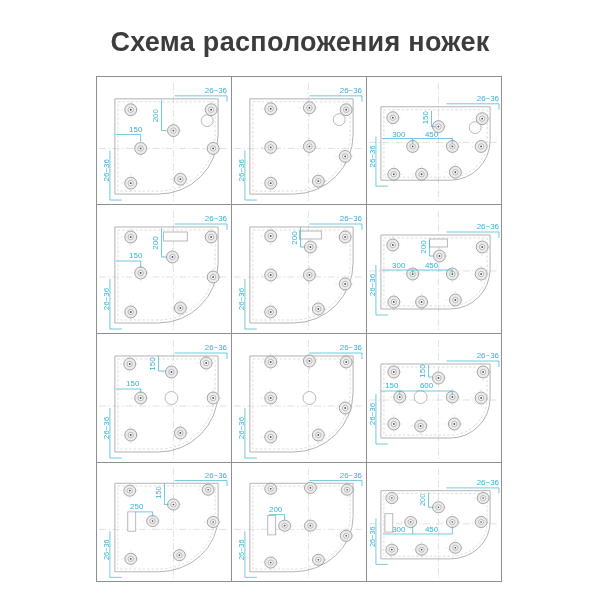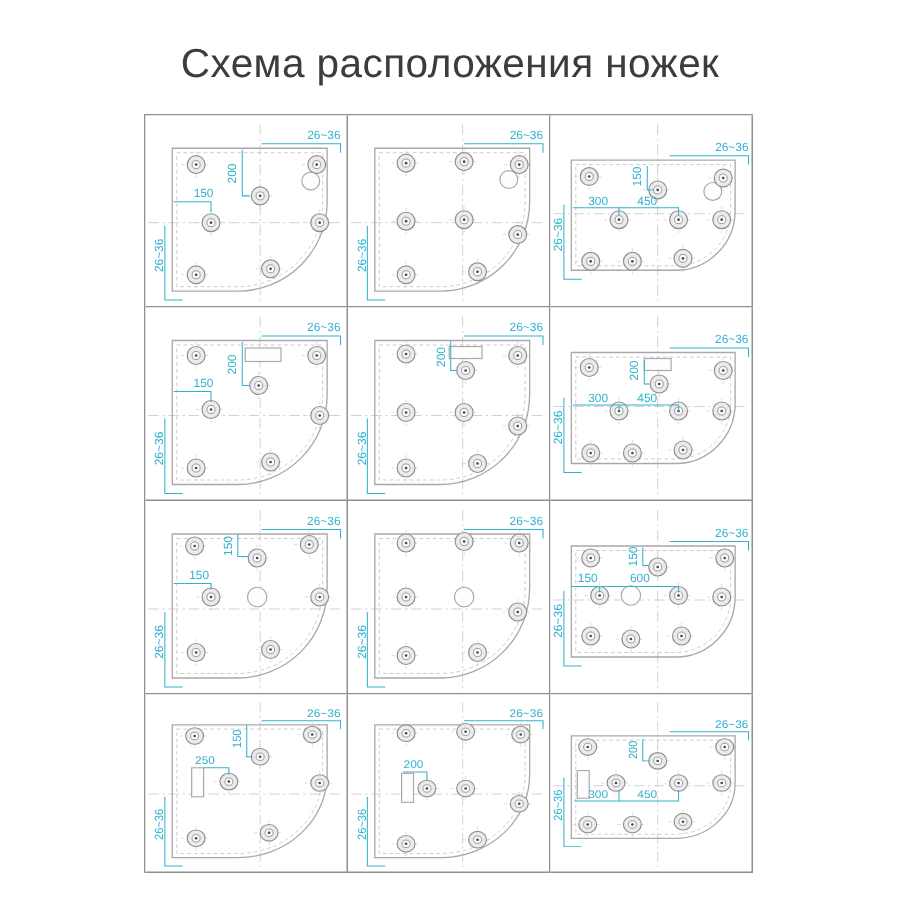--- a/index.html
+++ b/index.html
@@ -2,21 +2,21 @@
 <html style="--dim: #32b2cf; --outline: #a9a9a9; --grid: #8f8f8f; --centerline: #cccccc; --title: #3c3c3c;"><head>
 <meta charset="utf-8">
 <style>
   html,body{margin:0;padding:0;}
   body{
     width:600px;height:600px;background:#ffffff;position:relative;
     font-family:"Liberation Sans",sans-serif;overflow:hidden;
   }
   .title{
     position:absolute;top:27px;left:0;width:600px;text-align:center;
-    font-size:27px;font-weight:400;letter-spacing:.3px;color:var(--title,#3c3c3c);
+    font-size:27px;font-weight:700;letter-spacing:.3px;color:var(--title,#3c3c3c);
   }
   .grid{
     position:absolute;left:96px;top:76px;
     display:grid;grid-template-columns:repeat(3,135px);
     grid-template-rows:128px 129px 129px 119px;
     border-top:1px solid var(--grid,#8f8f8f);
     border-left:1px solid var(--grid,#8f8f8f);
     background:#fff;
   }
   .cell{

